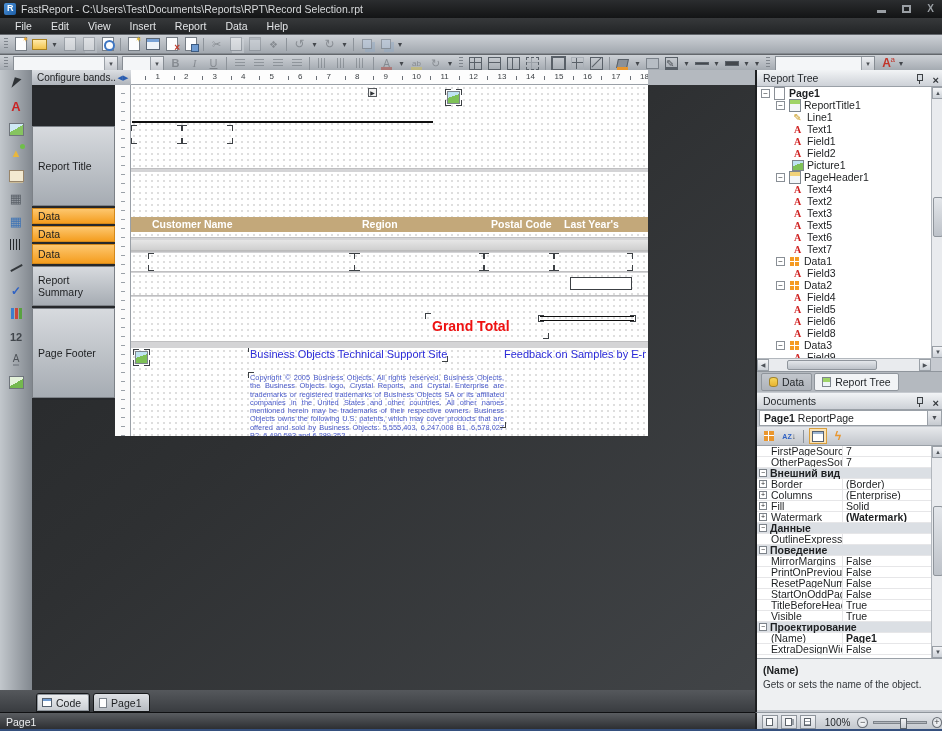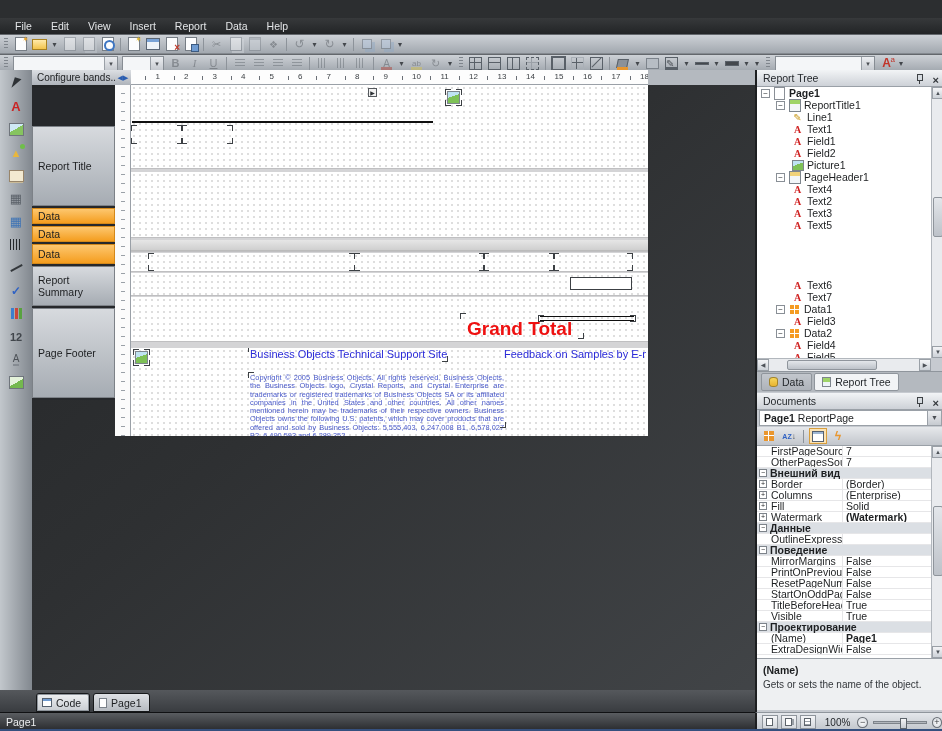--- a/index.html
+++ b/index.html
@@ -120,21 +120,21 @@
   .sel i::after{content:"";position:absolute;left:-2px;bottom:-2px;width:5px;height:5px;border-left:1px solid #3c4044;border-bottom:1px solid #3c4044;}
   .rtitle{left:3px;top:2px;width:236px;height:26px;font-size:20px;font-weight:bold;font-style:italic;color:#c6a46a;letter-spacing:.4px;white-space:nowrap;font-family:"DejaVu Sans",sans-serif;}
   .markbtn{position:absolute;left:237px;top:3px;width:9px;height:9px;border:1px solid #55595e;background:#f2f2f2;font-size:6px;line-height:8px;text-align:center;color:#2e3236;}
   .picobj{width:13px;height:13px;border:1px solid #7d858d;background:linear-gradient(160deg,#bfe3f2 0 40%,#7ec157 40%);}
   .hline{position:absolute;left:1px;top:36px;width:301px;height:2px;background:#101010;}
   .tealdesc{left:3px;top:2px;width:458px;height:33px;font-size:12.5px;line-height:15.5px;color:#00808c;}
   .hdrrow{position:absolute;left:0;top:45px;width:517px;height:15px;background:#c3a87a;}
   .hdrrow span{position:absolute;top:1px;font-size:10.5px;font-weight:bold;color:#fff;white-space:nowrap;}
   .grayrow{position:absolute;left:0;top:0;width:517px;height:11px;background:linear-gradient(#e6e6e6,#cfcfcf);border-bottom:1px solid #bbb;}
   .fldbox{position:absolute;border:1px solid #3c4044;background:#fff;}
-  .gtotal{left:296px;top:18px;width:120px;height:22px;font-size:19px;font-weight:bold;color:#ee1111;padding:3px 0 0 5px;white-space:nowrap;margin-left:35px;}
+  .gtotal{left:296px;top:18px;width:120px;height:22px;font-size:14px;font-weight:bold;color:#ee1111;padding:3px 0 0 5px;white-space:nowrap;}
   .dblline{left:409px;top:19px;width:94px;height:5px;border-top:1px solid #101010;border-bottom:1px solid #101010;}
   .ftlink{position:absolute;top:0;font-size:11px;color:#2a2ad8;white-space:nowrap;}
   .copyr{left:119px;top:26px;width:254px;height:52px;font-size:7.4px;line-height:8.3px;color:#4959c9;text-align:justify;}
 
   
   .tabstrip{position:absolute;left:0;top:690px;width:755px;height:22px;background:linear-gradient(#55585c,#393c40);display:flex;align-items:flex-end;padding-left:36px;}
   .btab{height:19px;margin-right:3px;padding:0 8px 0 5px;background:linear-gradient(#dde0e4,#b6bbc1);border:1px solid #17191b;border-radius:3px 3px 0 0;display:flex;align-items:center;gap:4px;font-size:10.5px;color:#1d1f21;}
   .btab.active{background:linear-gradient(#eef0f2,#c9cdd2);box-shadow:inset 0 0 0 1px #8f959c;}
   .ic-code{width:10px;height:9px;background:#fff;border:1px solid #55606e;box-shadow:inset 0 2px 0 #6f9bd1;}
   .ic-page{width:8px;height:10px;background:#fff;border:1px solid #7b828a;}
@@ -200,20 +200,33 @@
   .zpct{font-size:10px;color:#24282c;margin:0 4px 0 6px;}
   .zminus,.zplus{width:11px;height:11px;border:1px solid #6b7077;border-radius:50%;background:radial-gradient(#fdfdfe,#cfd4da);font-size:9px;line-height:9px;text-align:center;color:#33373b;}
   .ztrack{width:58px;height:3px;background:linear-gradient(#8f959c,#d4d8dd);border:1px solid #7d838a;margin:0 2px;position:relative;}
   .zthumb{position:absolute;left:26px;top:-4px;width:7px;height:11px;background:linear-gradient(#f4f5f7,#c6cbd1);border:1px solid #5d646b;}
 </style>
 </head>
 <body>
 
 <div class="win">
 
+  <div class="titlebar">
+    <div class="appicon"></div>
+    <span class="wtitle">FastReport - C:\Users\Test\Documents\Reports\RPT\Record Selection.rpt</span>
+    <div class="winctl">
+      <span class="wbtn min">
+          <span></span>
+        </span>
+      <span class="wbtn max">
+          <span></span>
+        </span>
+      <span class="wbtn">X</span>
+    </div>
+  </div>
 
   <div class="menubar" id="menubar">
       <span class="menu-item">File</span>
       <span class="menu-item">Edit</span>
       <span class="menu-item">View</span>
       <span class="menu-item">Insert</span>
       <span class="menu-item">Report</span>
       <span class="menu-item">Data</span>
       <span class="menu-item">Help</span>
     </div>
@@ -393,20 +406,26 @@
       <div class="sel" style="left:2px;top:42px;width:48px;height:15px;">
           <i></i>
         </div>
       <div class="sel" style="left:52px;top:42px;width:48px;height:15px;">
           <i></i>
         </div>
     </div>
     <div class="bsep" style="top:83px;height:4px;"></div>
 
     <div class="band" style="top:87px;height:65px;">
+      <div class="hdrrow">
+        <span style="left:21px;">Customer Name</span>
+        <span style="left:231px;">Region</span>
+        <span style="left:360px;">Postal Code</span>
+        <span style="left:433px;">Last Year's</span>
+      </div>
     </div>
     <div class="bsep" style="top:152px;height:3px;"></div>
 
     <div class="band" style="top:155px;height:11px;">
       <div class="grayrow"></div>
     </div>
     <div class="bsep" style="top:166px;height:2px;"></div>
 
     <div class="band" style="top:168px;height:18px;">
       <div class="sel" style="left:19px;top:2px;width:203px;height:14px;">
@@ -512,21 +531,21 @@
           <span class="tlbl">Text2</span>
         </div>
         <div class="trow" style="padding-left: 34px;">
           <span class="tico ic-text"></span>
           <span class="tlbl">Text3</span>
         </div>
         <div class="trow" style="padding-left: 34px;">
           <span class="tico ic-text"></span>
           <span class="tlbl">Text5</span>
         </div>
-        <div class="trow" style="padding-left: 34px; margin-top: 48px;">
+        <div class="trow" style="padding-left: 34px;">
           <span class="tico ic-text"></span>
           <span class="tlbl">Text6</span>
         </div>
         <div class="trow" style="padding-left: 34px;">
           <span class="tico ic-text"></span>
           <span class="tlbl">Text7</span>
         </div>
         <div class="trow" style="padding-left: 19px;">
           <span class="exp">−</span>
           <span class="tico ic-data"></span>

